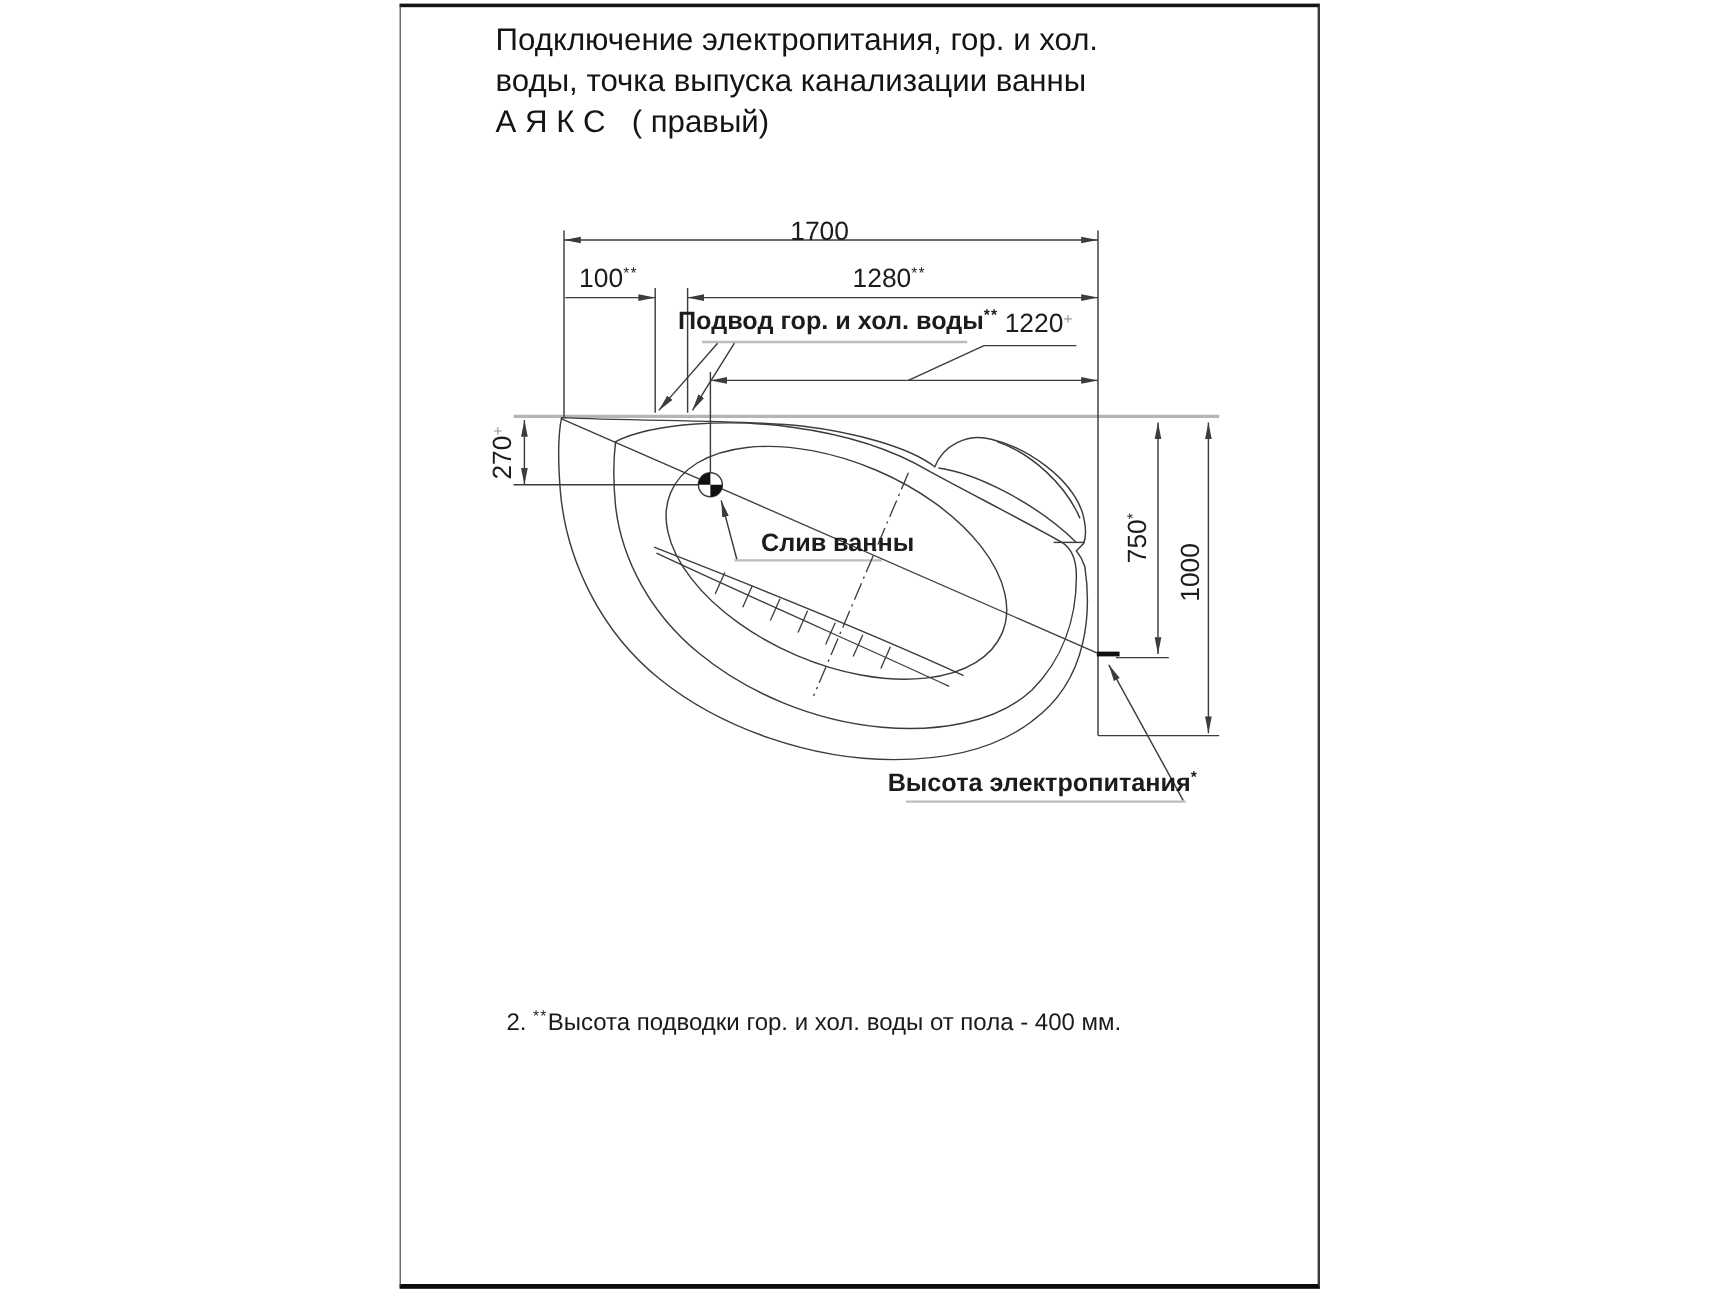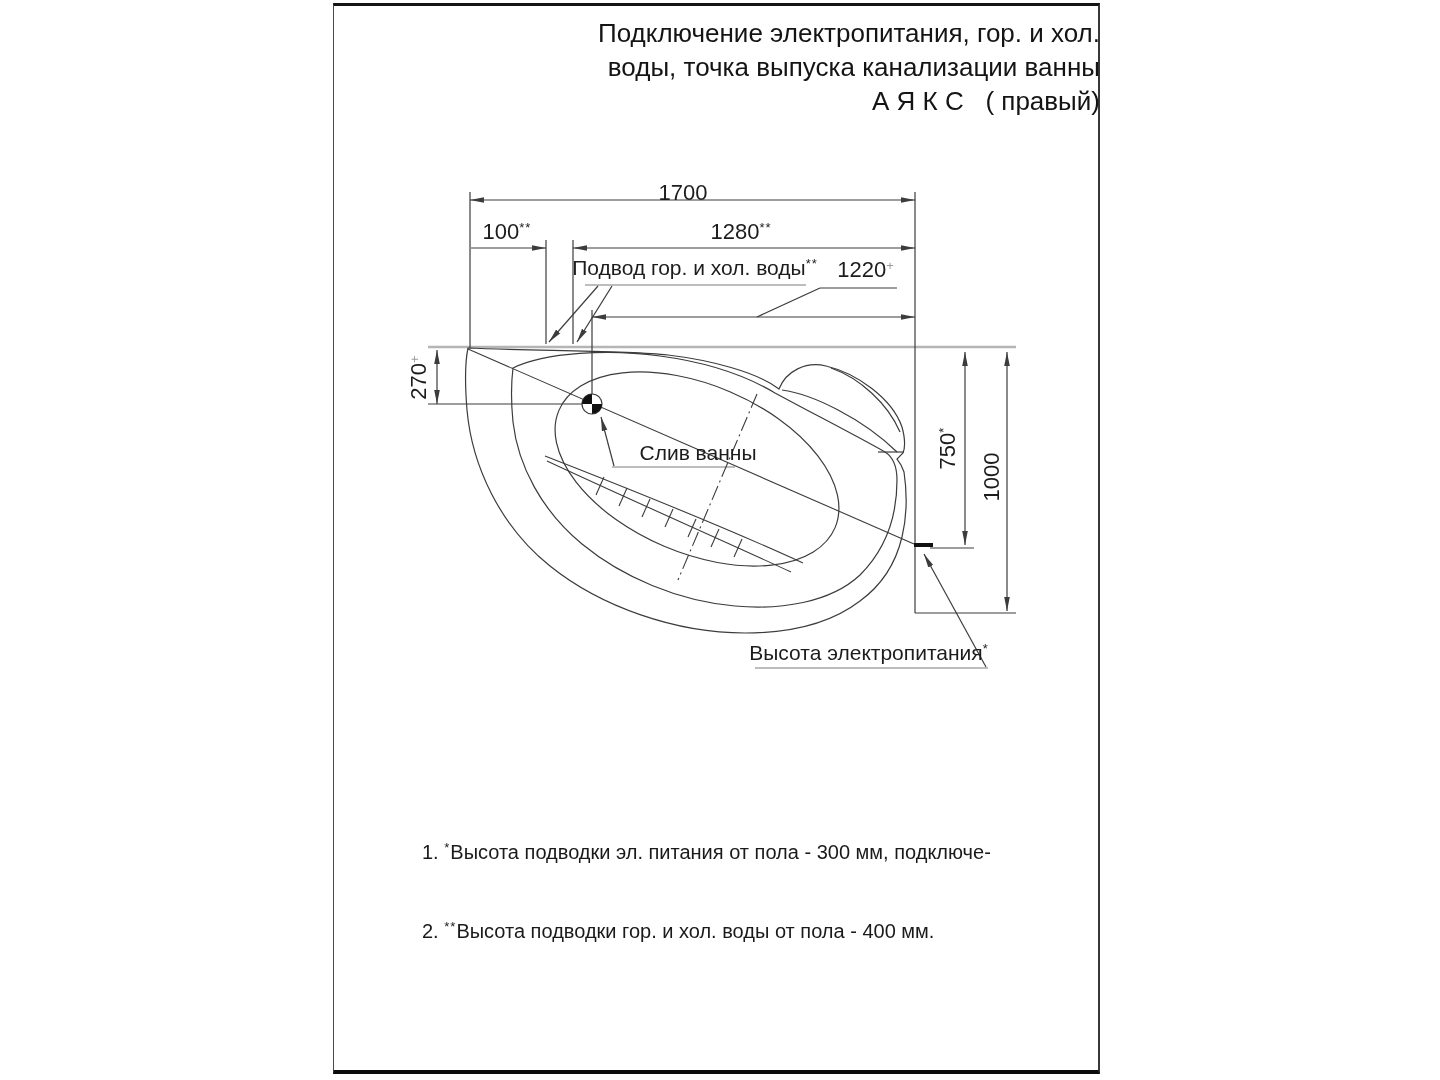--- a/index.html
+++ b/index.html
@@ -9,30 +9,30 @@
     font-family:"Liberation Sans","DejaVu Sans",sans-serif;
   }
   .sheet{
     position:absolute;left:333px;top:3px;width:767px;height:1071px;
     box-sizing:border-box;background:#fff;
     border-top:3px solid #141414;border-bottom:4px solid #0b0b0b;
     border-left:1px solid #4a4a4a;border-right:2px solid #383838;
   }
   svg.drawing{position:absolute;left:0;top:0;width:1440px;height:1080px}
   .title-line{
-    position:absolute;left:400px;width:700px;text-align:right;
+    position:absolute;left:413px;width:700px;text-align:left;
     font-size:26px;line-height:30px;color:#141414;white-space:pre;
   }
   .dim{
     position:absolute;text-align:center;font-size:22px;color:#1c1c1c;
     white-space:pre;line-height:24px;
   }
   .lbl{
     position:absolute;text-align:center;font-size:21px;color:#1c1c1c;
-    white-space:pre;line-height:23px;
+    white-space:pre;line-height:23px;font-weight:bold;
   }
   .rot{transform:rotate(-90deg);transform-origin:center center;width:80px;height:24px}
   .sup{font-size:13px;position:relative;top:-7px;letter-spacing:1px}
   .faint{color:#9b9b9b}
   .notes{
     position:absolute;left:422px;top:789px;font-size:20px;line-height:25.5px;
     color:#1a1a1a;white-space:pre;
   }
   .note-cont{padding-left:19px}
 </style>
@@ -129,19 +129,18 @@
 <div class="dim" style="left:806px;top:258px;width:120px"><span>1220</span><span class="sup faint">+</span></div>
 <div class="dim rot" style="left:379px;top:365px"><span>270</span><span class="sup faint">+</span></div>
 <div class="dim rot" style="left:908px;top:436px"><span>750</span><span class="sup">*</span></div>
 <div class="dim rot" style="left:952px;top:465px"><span>1000</span><span class="sup"></span></div>
 
 <div class="lbl" style="left:565px;top:256px;width:260px"><span>Подвод гор. и хол. воды</span><span class="sup">**</span></div>
 <div class="lbl" style="left:618px;top:441px;width:160px"><span>Слив ванны</span></div>
 <div class="lbl" style="left:739px;top:641px;width:260px"><span>Высота электропитания</span><span class="sup">*</span></div>
 
 <div class="notes">
-  <div><span>1.</span> <span class="sup">*</span><span>Высота подводки эл. питания от пола - 300 мм, подключе-</span></div>
   <div><span>2.</span> <span class="sup">**</span><span>Высота подводки гор. и хол. воды от пола - 400 мм.</span></div>
   
   
   
   
 </div>
 
 </body></html>

